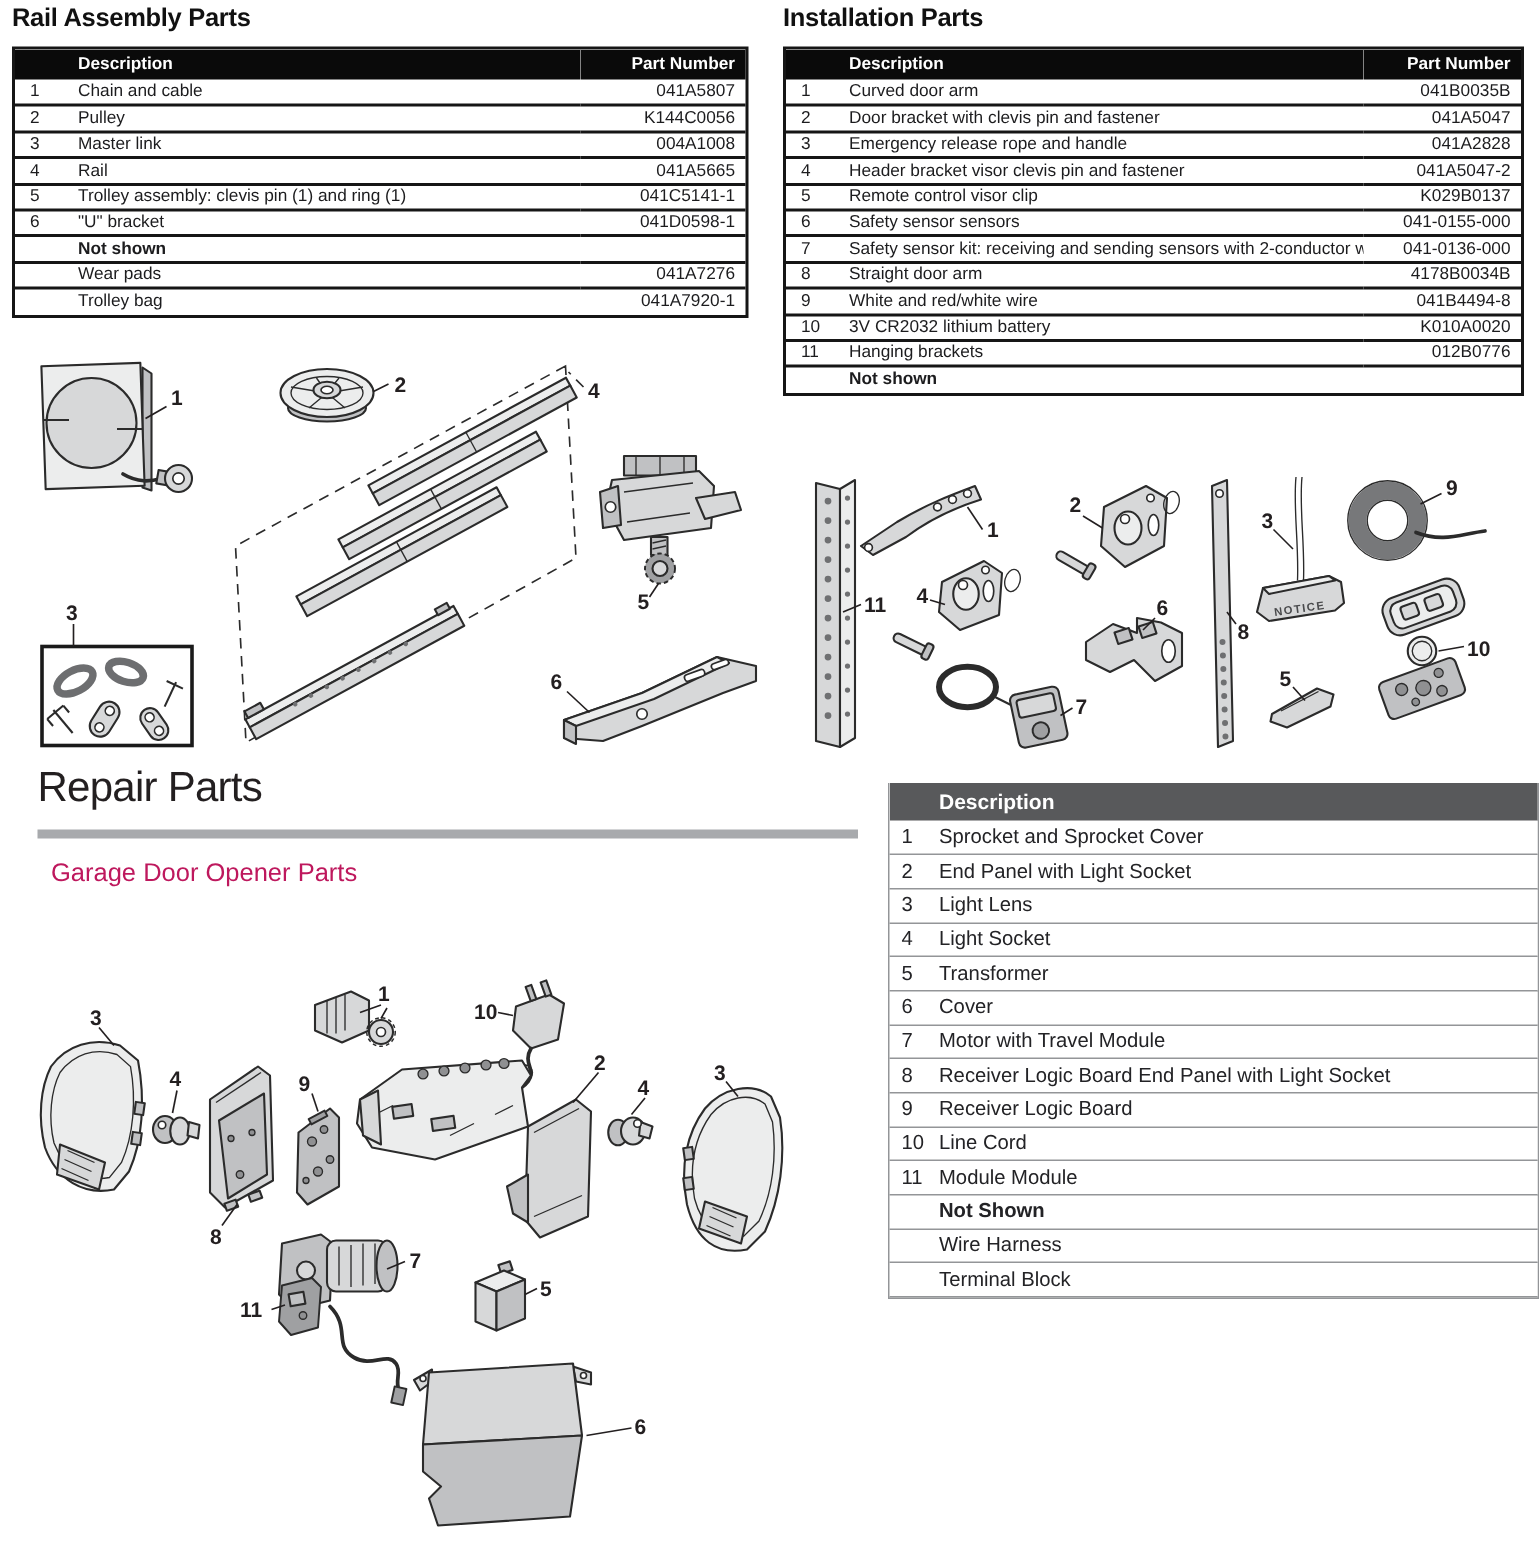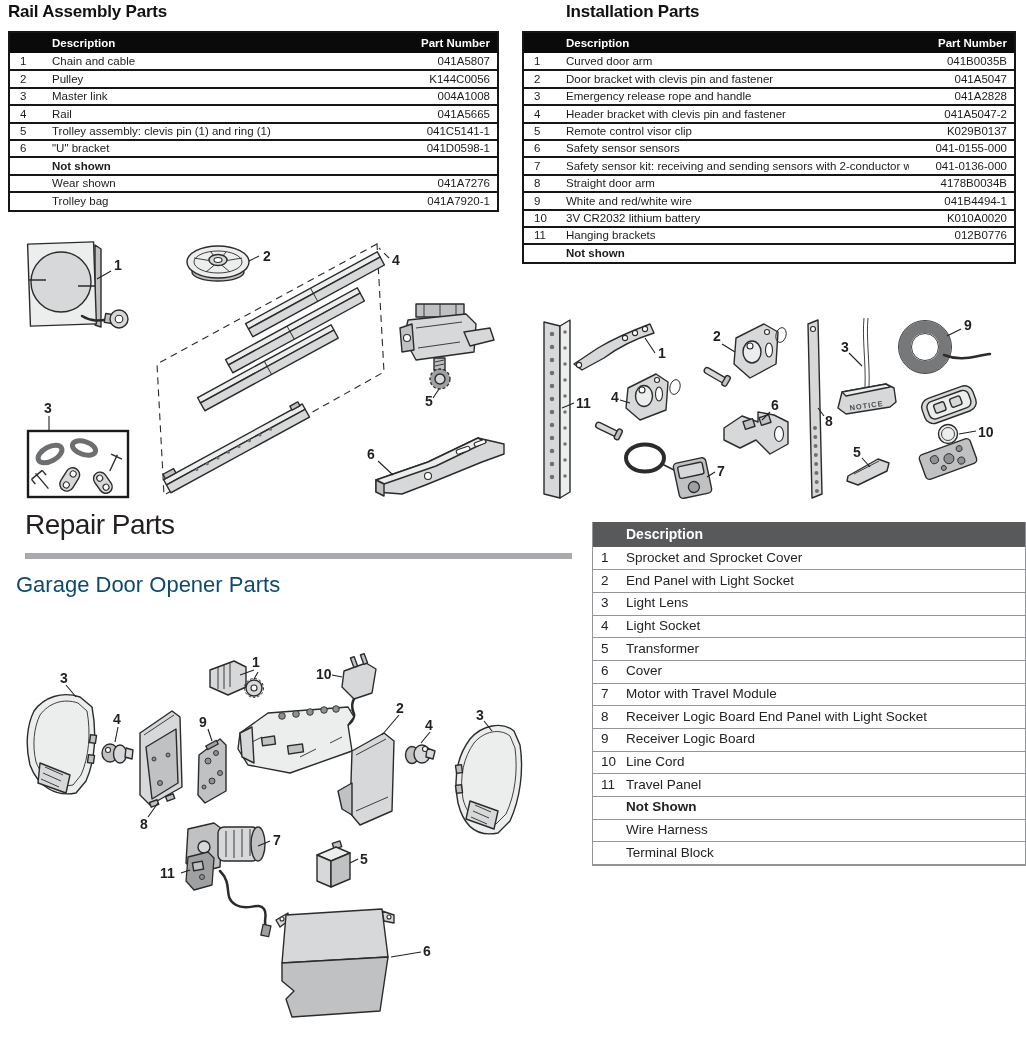--- a/index.html
+++ b/index.html
@@ -21,21 +21,21 @@
   .rt-wrap{border:1.6px solid #939598;border-top:none;}
   .rt{font-size:13.5px;color:#232326;}
   .rt th,.rt td{padding:0;line-height:1.1;vertical-align:middle;overflow:hidden;white-space:nowrap;}
   .rt thead th{background:#58595b;color:#fff;height:25px;font-size:14px;font-weight:bold;text-align:left;}
   .rt tbody tr{height:22.7px;border-bottom:1.6px solid #939598;background:#fff;}
   .rt .num{padding-left:8px;}
   .bold-row td{font-weight:bold;}
   
   .repair-h1{position:absolute;left:25px;top:509px;font-size:28px;font-weight:normal;color:#231f20;letter-spacing:-0.5px;}
   .repair-rule{position:absolute;left:25px;top:553px;width:547px;height:6px;background:#a8aaad;}
-  .repair-sub{position:absolute;left:16px;top:572px;font-size:22px;color:#0c4a6e;}
+  .repair-sub{position:absolute;left:34px;top:572px;font-size:17px;color:#be185d;}
   
   .diagram{position:absolute;}
   .p0{fill:#eceded;stroke:#2b2b2b;stroke-width:1.4;stroke-linejoin:round;}
   .p1{fill:#d7d8d9;stroke:#2b2b2b;stroke-width:1.4;stroke-linejoin:round;}
   .p2{fill:#c0c1c3;stroke:#2b2b2b;stroke-width:1.4;stroke-linejoin:round;}
   .p3{fill:#9fa0a2;stroke:#2b2b2b;stroke-width:1.3;stroke-linejoin:round;}
   .ln{stroke:#2b2b2b;stroke-width:1.4;fill:none;}
   .thin{stroke:#2b2b2b;stroke-width:0.9;fill:none;}
   .ringthin{stroke:#2b2b2b;stroke-width:0.9;fill:none;}
   .hole{fill:#fff;stroke:#2b2b2b;stroke-width:1.1;}
@@ -99,33 +99,33 @@
           <td>"U" bracket</td>
           <td class="part">041D0598-1</td>
         </tr>
           <tr class="bold-row">
           <td class="num"></td>
           <td>Not shown</td>
           <td class="part"></td>
         </tr>
           <tr>
           <td class="num"></td>
-          <td>Wear shown</td>
+          <td>Wear pads</td>
           <td class="part">041A7276</td>
         </tr>
           <tr>
           <td class="num"></td>
           <td>Trolley bag</td>
           <td class="part">041A7920-1</td>
         </tr>
         </tbody>
     </table>
   </div>
 
-  <div class="sec-title" style="left:522px;top:2px;margin-left:44px;">Installation Parts</div>
+  <div class="sec-title" style="left:522px;top:2px;">Installation Parts</div>
   <div class="tbl-wrap pt-wrap" style="left:522px;top:31px;width:490px;">
     <table class="pt">
       <colgroup>
           <col style="width:42px">
           <col>
           <col style="width:105px">
         </colgroup>
       <thead>
         <tr>
           <th class="num"></th>
@@ -145,21 +145,21 @@
           <td>Door bracket with clevis pin and fastener</td>
           <td class="part">041A5047</td>
         </tr>
           <tr>
           <td class="num">3</td>
           <td>Emergency release rope and handle</td>
           <td class="part">041A2828</td>
         </tr>
           <tr>
           <td class="num">4</td>
-          <td>Header bracket with clevis pin and fastener</td>
+          <td>Header bracket visor clevis pin and fastener</td>
           <td class="part">041A5047-2</td>
         </tr>
           <tr>
           <td class="num">5</td>
           <td>Remote control visor clip</td>
           <td class="part">K029B0137</td>
         </tr>
           <tr>
           <td class="num">6</td>
           <td>Safety sensor sensors</td>
@@ -171,21 +171,21 @@
           <td class="part">041-0136-000</td>
         </tr>
           <tr>
           <td class="num">8</td>
           <td>Straight door arm</td>
           <td class="part">4178B0034B</td>
         </tr>
           <tr>
           <td class="num">9</td>
           <td>White and red/white wire</td>
-          <td class="part">041B4494-1</td>
+          <td class="part">041B4494-8</td>
         </tr>
           <tr>
           <td class="num">10</td>
           <td>3V CR2032 lithium battery</td>
           <td class="part">K010A0020</td>
         </tr>
           <tr>
           <td class="num">11</td>
           <td>Hanging brackets</td>
           <td class="part">012B0776</td>
@@ -489,21 +489,21 @@
           <tr>
           <td class="num">9</td>
           <td>Receiver Logic Board</td>
         </tr>
           <tr>
           <td class="num">10</td>
           <td>Line Cord</td>
         </tr>
           <tr>
           <td class="num">11</td>
-          <td>Travel Panel</td>
+          <td>Module Module</td>
         </tr>
           <tr class="bold-row">
           <td class="num"></td>
           <td>Not Shown</td>
         </tr>
           <tr>
           <td class="num"></td>
           <td>Wire Harness</td>
         </tr>
           <tr>

